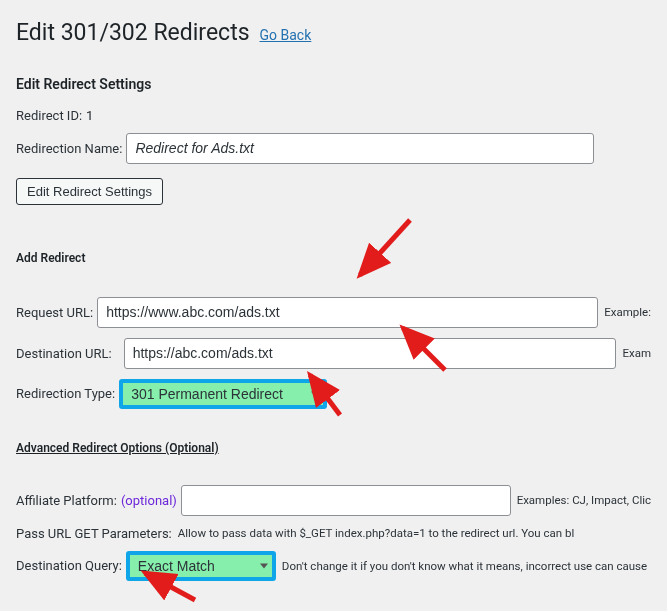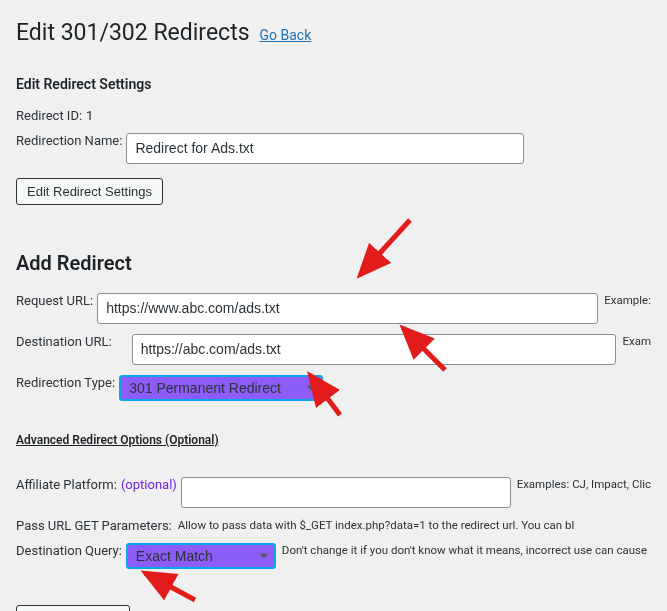--- a/index.html
+++ b/index.html
@@ -27,57 +27,58 @@
       text-align: center;
     }
     h2 {
       font-size: 14px;
       font-weight: 600;
       margin-top: 28px;
       margin-bottom: 16px;
     }
     .form-row {
       display: flex;
+      align-items: center;
       margin-bottom: 10px;
       white-space: nowrap;
     }
     .lbl {
       font-size: 13px;
       color: #2c3338;
       font-weight: 400;
     }
     .val { font-size: 13px; }
     .txt {
       border: 1px solid #8c8f94;
       border-radius: 3px;
       padding: 4px 8px;
       font-size: 14px;
       line-height: 1.5;
       background: #fff;
       color: #2c3338;
     }
-    .txt-name { width: 398px; margin-left: 4px; }
+    .txt-name { width: 468px; margin-left: 4px; font-style: italic; }
     .txt-req { width: 504px; margin-left: 4px; }
-    .txt-dest { width: 504px; margin-left: 20px; }
+    .txt-dest { width: 504px; margin-left: 12px; }
     .txt-aff { width: 337px; margin-left: 4px; }
     .btn {
       background: #f6f7f7;
       border: 1px solid #2c3338;
       border-radius: 3px;
       padding: 5px 10px;
       font-size: 13px;
       cursor: pointer;
       color: #2c3338;
     }
     select {
-      border: 2px solid #0ea5e9;
+      border: 4px solid #0ea5e9;
       border-radius: 3px;
       padding: 3px 40px 3px 8px;
       font-size: 14px;
-      background: #8b5cf6;
+      background: #86efac;
       color: #2c3338;
       appearance: none;
       position: relative;
     }
     .select-wrap { position: relative; display: inline-block; margin-left: 4px;}
     .select-wrap::after {
       content: "";
       position: absolute;
       right: 8px;
       top: 50%;
@@ -99,21 +100,21 @@
     .hint {
       font-size: 11.5px;
       color: #2c3338;
       margin-left: 6px;
     }
     .optional {
       font-size: 13px;
       color: #6d28d9;
     }
     .section-add { margin-top: 46px; }
-    .section-add h2 { font-size: 20px; margin-bottom: 18px;}
+    .section-add h2 { font-size: 12px; margin-bottom: 32px;}
     .submit-row { margin-top: 36px; }
     
     .arrow {
       position: absolute;
       pointer-events: none;
     }
     .arrow svg { display:block; }
   </style>
 </head>
 <body>

